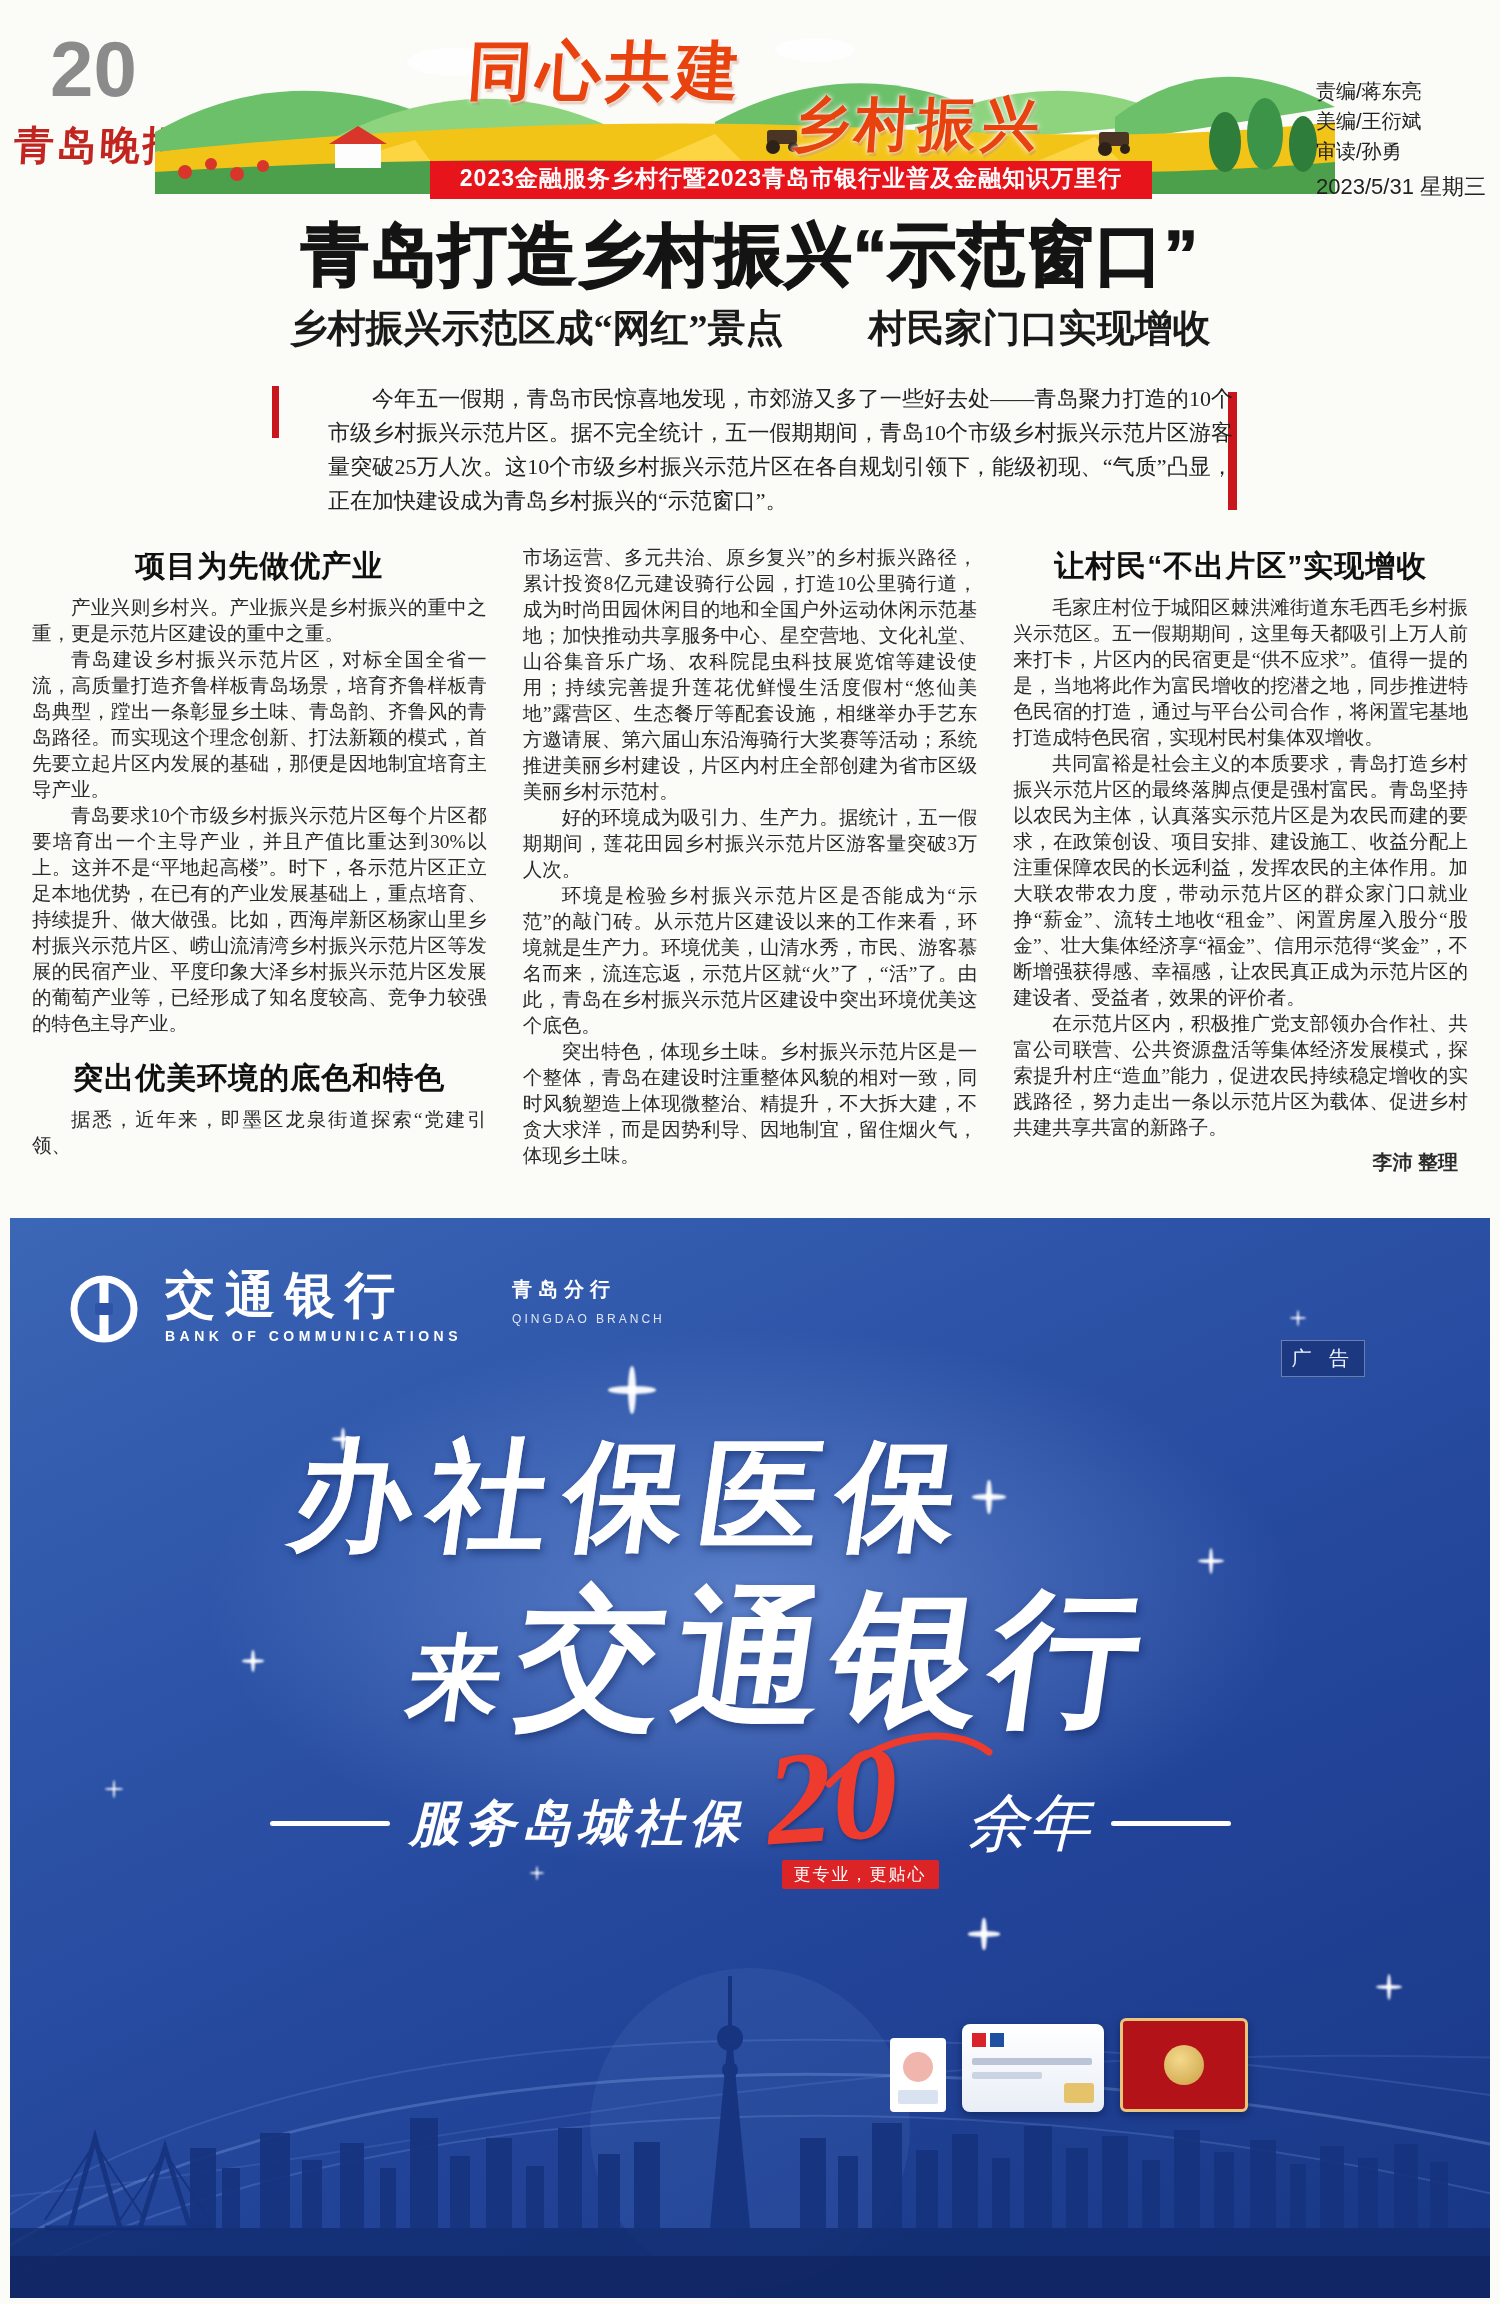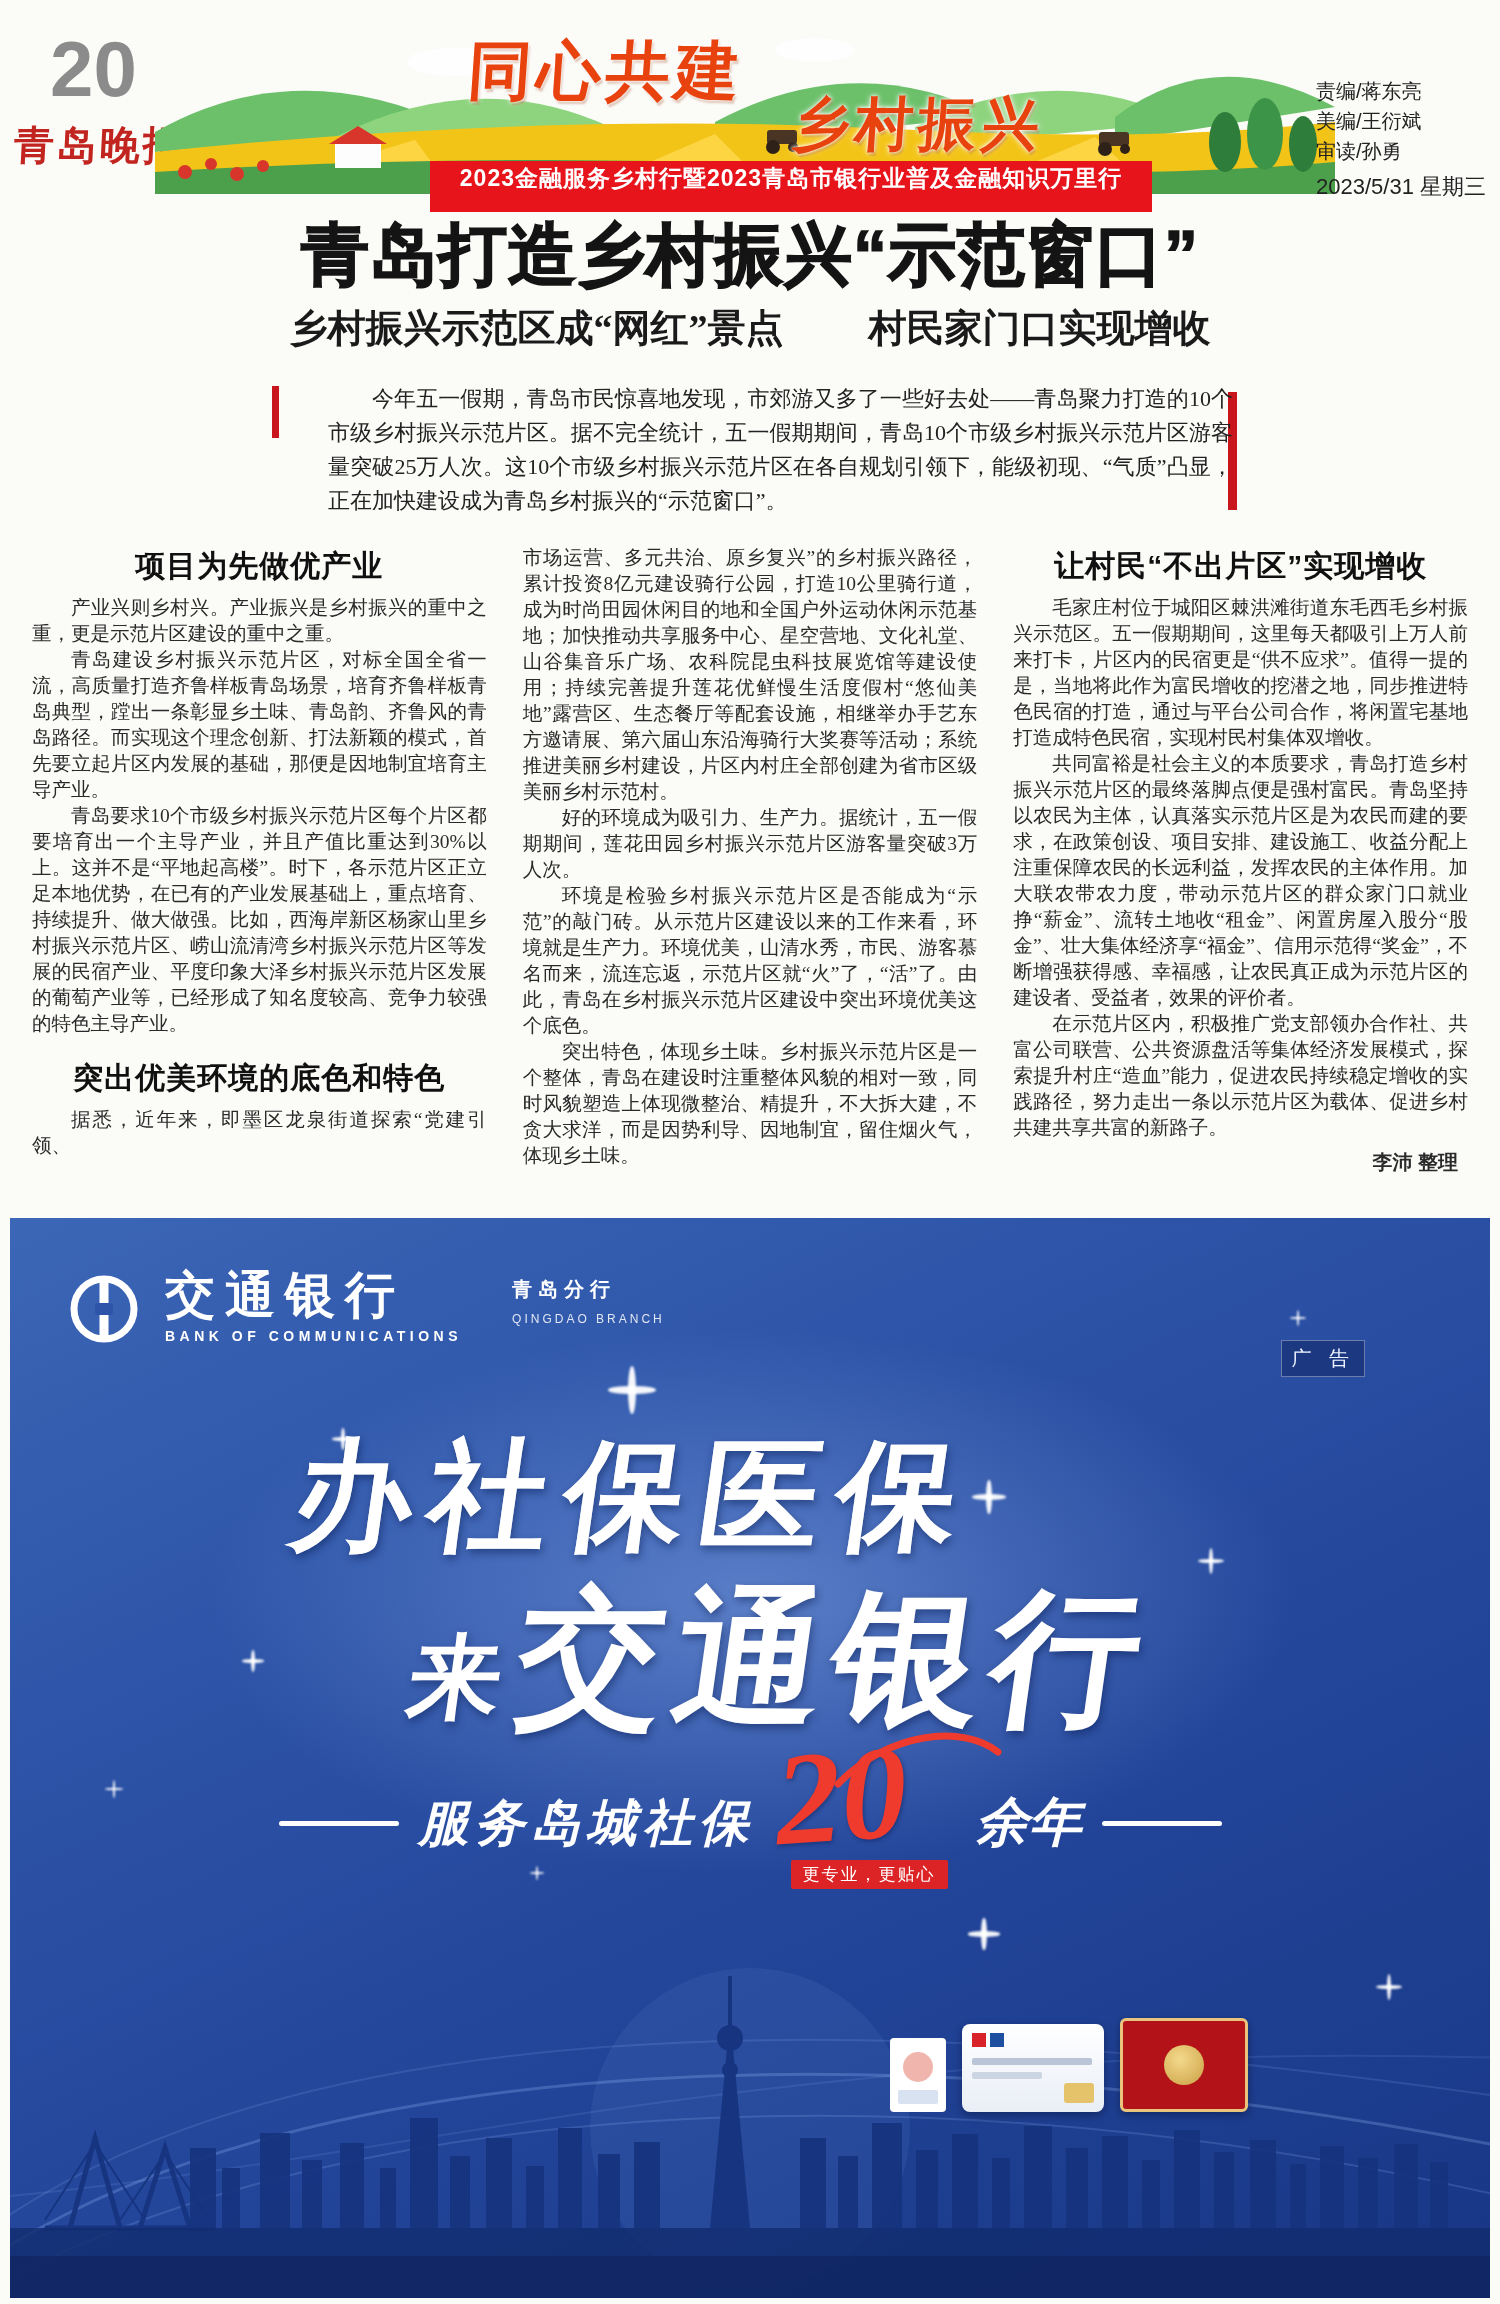--- a/index.html
+++ b/index.html
@@ -10,21 +10,21 @@
   .page-num{position:absolute;left:50px;top:24px;font-size:78px;font-weight:700;color:#8b8b8b;
             font-family:"Liberation Sans","DejaVu Sans",sans-serif;}
   .masthead{position:absolute;left:14px;top:118px;font-size:40px;font-weight:700;color:#c2251f;
             letter-spacing:3px;transform:skewX(-3deg);}
   .banner-illo{position:absolute;left:155px;top:22px;width:1180px;height:172px;}
   .banner-slogan{position:absolute;font-weight:900;color:#e8420e;letter-spacing:5px;
                  font-family:"Liberation Sans","DejaVu Sans",sans-serif;transform:skewX(-4deg);
                  text-shadow:0 0 3px #fff,0 0 6px #fff,2px 3px 2px rgba(150,50,0,.35);}
   .banner-slogan1{left:468px;top:28px;font-size:64px;}
   .banner-slogan2{left:792px;top:86px;font-size:58px;}
-  .campaign-strip{position:absolute;left:430px;top:161px;width:722px;height:51px;background:#e8141c;
+  .campaign-strip{position:absolute;left:430px;top:161px;width:722px;height:38px;background:#e8141c;
                   color:#fff;font-size:23px;font-weight:700;text-align:center;line-height:34px;
                   font-family:"Liberation Sans","DejaVu Sans",sans-serif;letter-spacing:1px;}
   .editors{position:absolute;right:14px;top:76px;width:170px;font-size:20px;line-height:30px;color:#222;
            font-family:"Liberation Sans","DejaVu Sans",sans-serif;}
   .page-date{position:absolute;right:14px;top:172px;font-size:22px;color:#222;
              font-family:"Liberation Sans","DejaVu Sans",sans-serif;}
 
   
   .headline{position:absolute;left:0;top:210px;width:100%;text-align:center;font-size:68px;
             font-weight:900;color:#141414;letter-spacing:1px;
@@ -80,21 +80,21 @@
            align-items:center;gap:20px;}
   .tl-dash{width:120px;height:5px;background:#fff;border-radius:3px;}
   .tl-text{font-size:50px;font-weight:700;font-style:italic;letter-spacing:6px;}
   .tl-numwrap{position:relative;width:185px;height:130px;flex:none;}
   .tl-num{position:absolute;left:0;top:-28px;font-size:132px;line-height:1;color:#ef3b2d;
           font-style:italic;font-weight:700;font-family:"Liberation Serif","DejaVu Serif",serif;
           transform:rotate(-4deg);text-shadow:1px 2px 4px rgba(0,20,70,.4);}
   .tl-swoosh{position:absolute;left:58px;top:-36px;width:170px;height:80px;}
   .tl-badge{position:absolute;left:16px;top:102px;background:#dc2426;color:#fff;font-size:17px;
             padding:3px 12px;white-space:nowrap;border-radius:2px;letter-spacing:2px;}
-  .tl-unit{font-size:53px;font-weight:700;font-style:italic;margin-left:-4px;}
+  .tl-unit{font-size:62px;font-weight:400;font-style:italic;margin-left:-4px;}
 
   
   .sparkle{position:absolute;}
   .sparkle::before,.sparkle::after{content:"";position:absolute;background:rgba(255,255,255,.95);
             border-radius:50%;filter:blur(1px);}
   .sparkle::before{width:100%;height:16%;top:42%;left:0;}
   .sparkle::after{height:100%;width:16%;left:42%;top:0;}
   .s1{left:598px;top:148px;width:48px;height:48px;}
   .s2{left:322px;top:210px;width:22px;height:22px;}
   .s3{left:962px;top:262px;width:34px;height:34px;}

